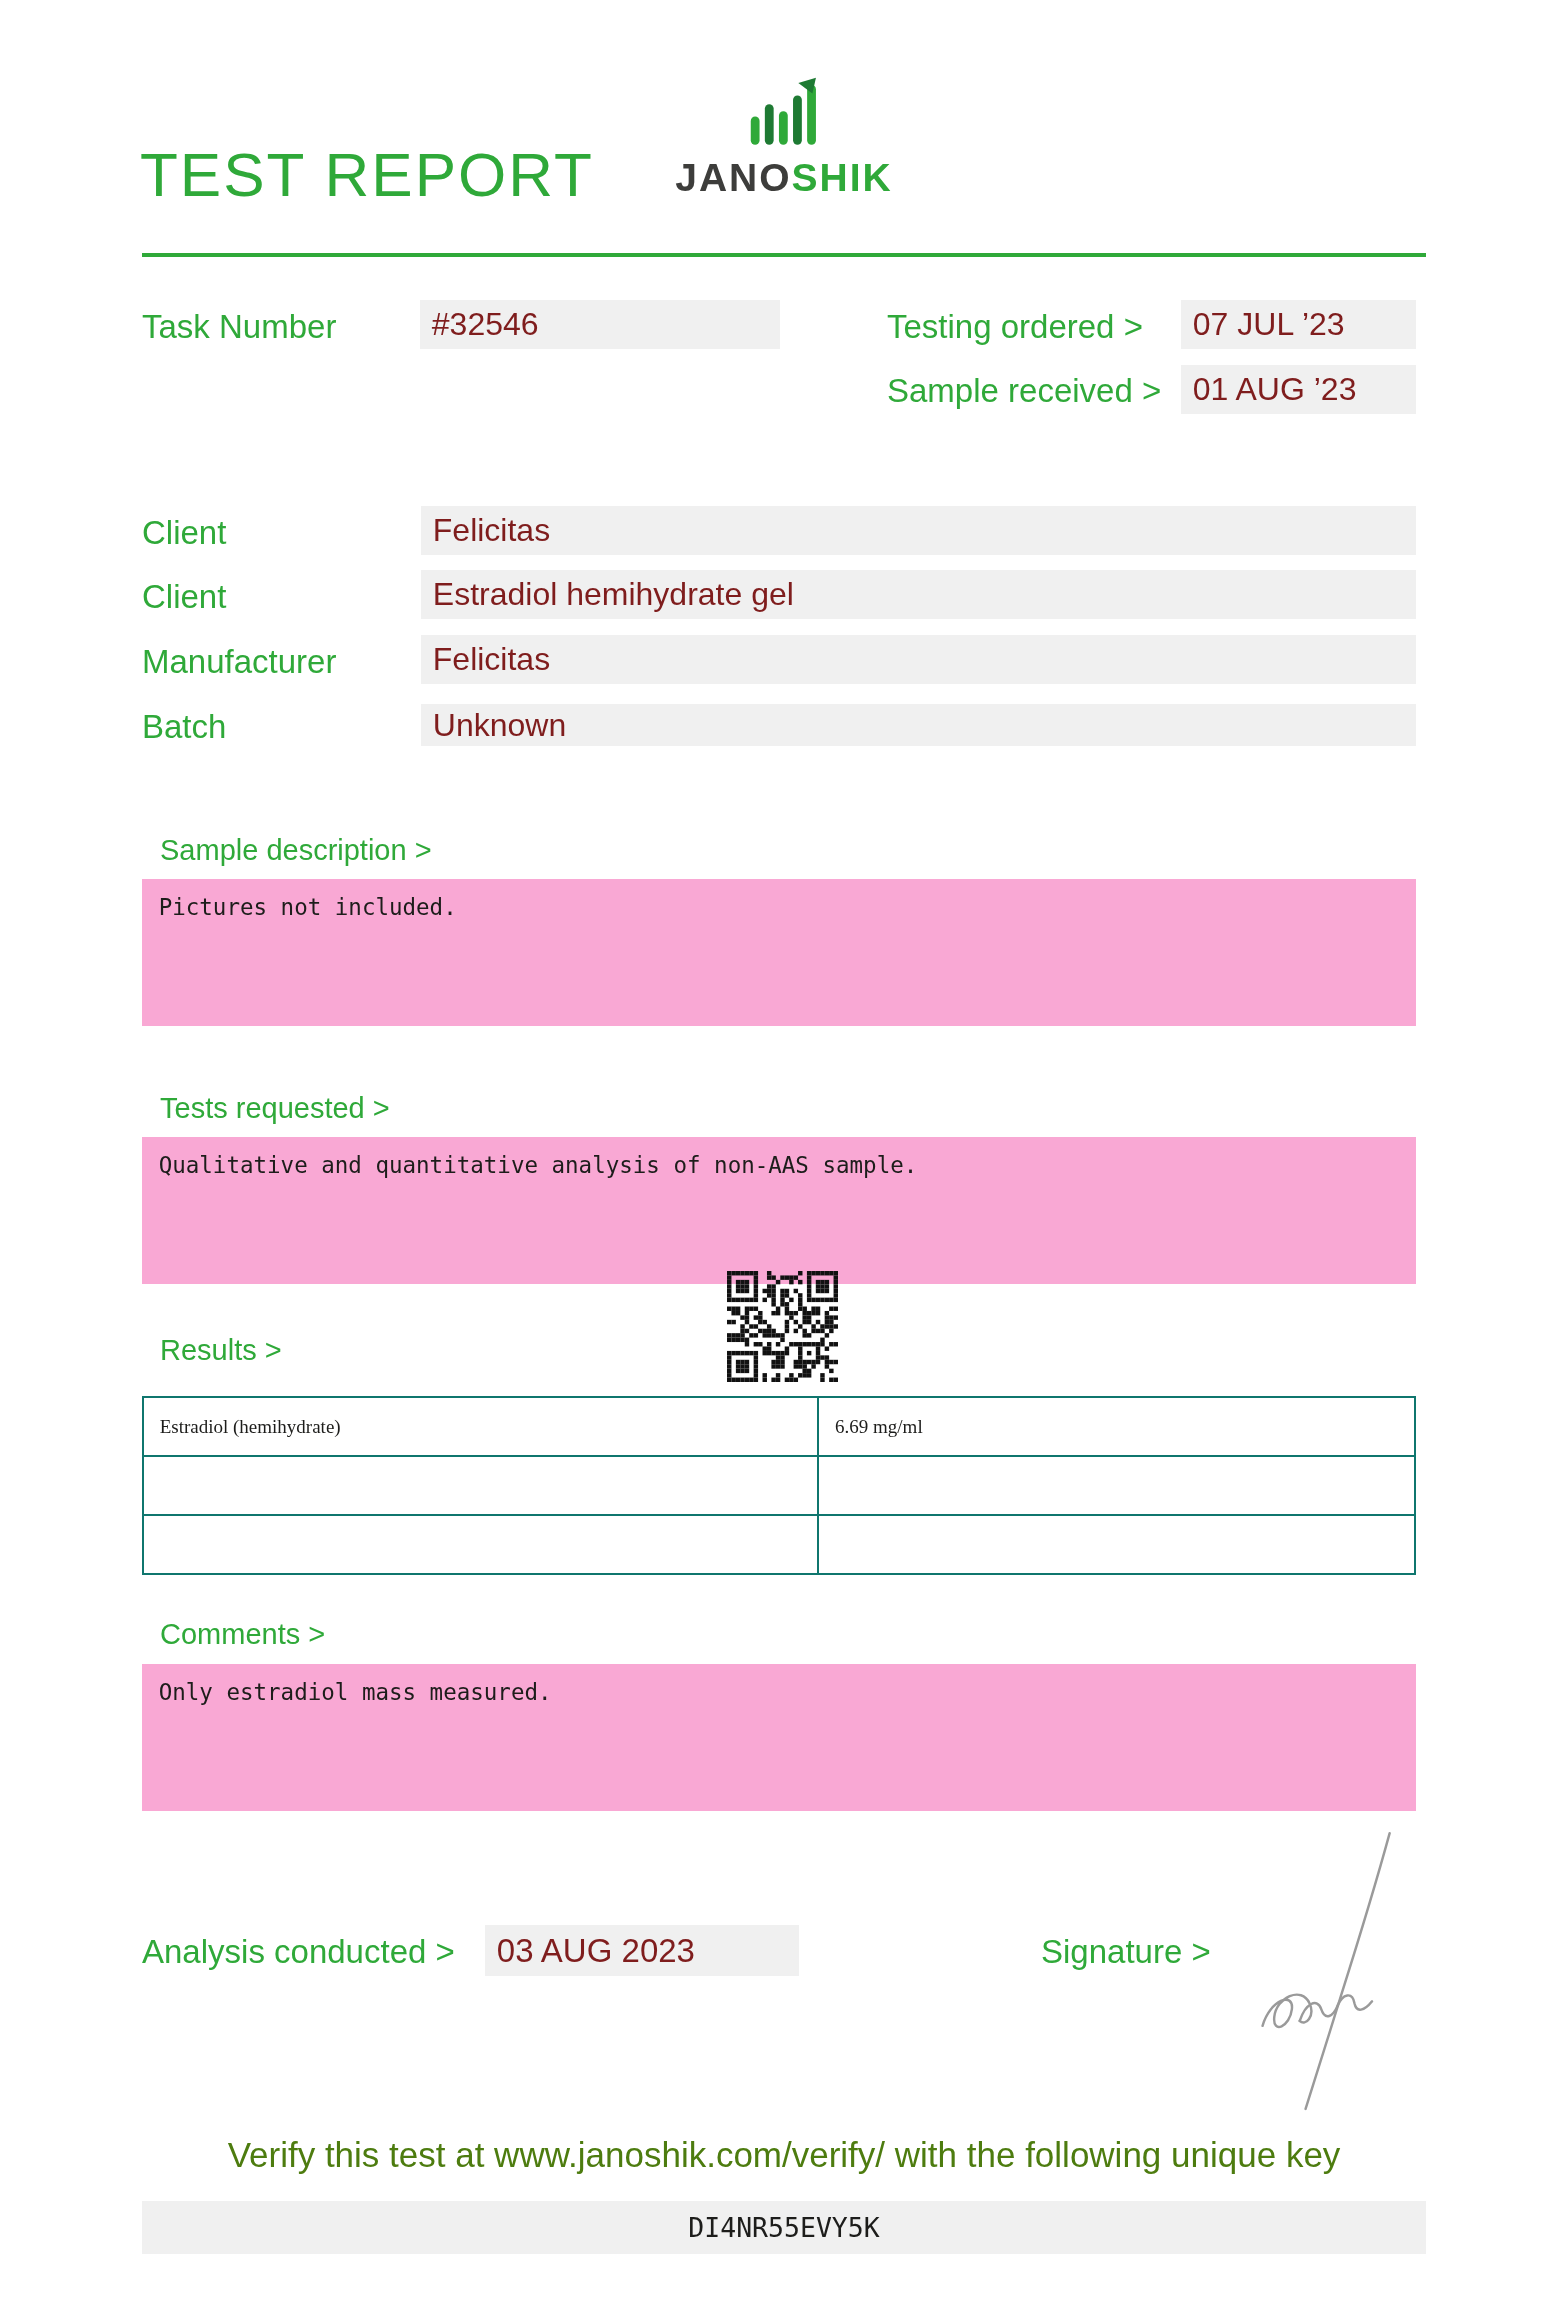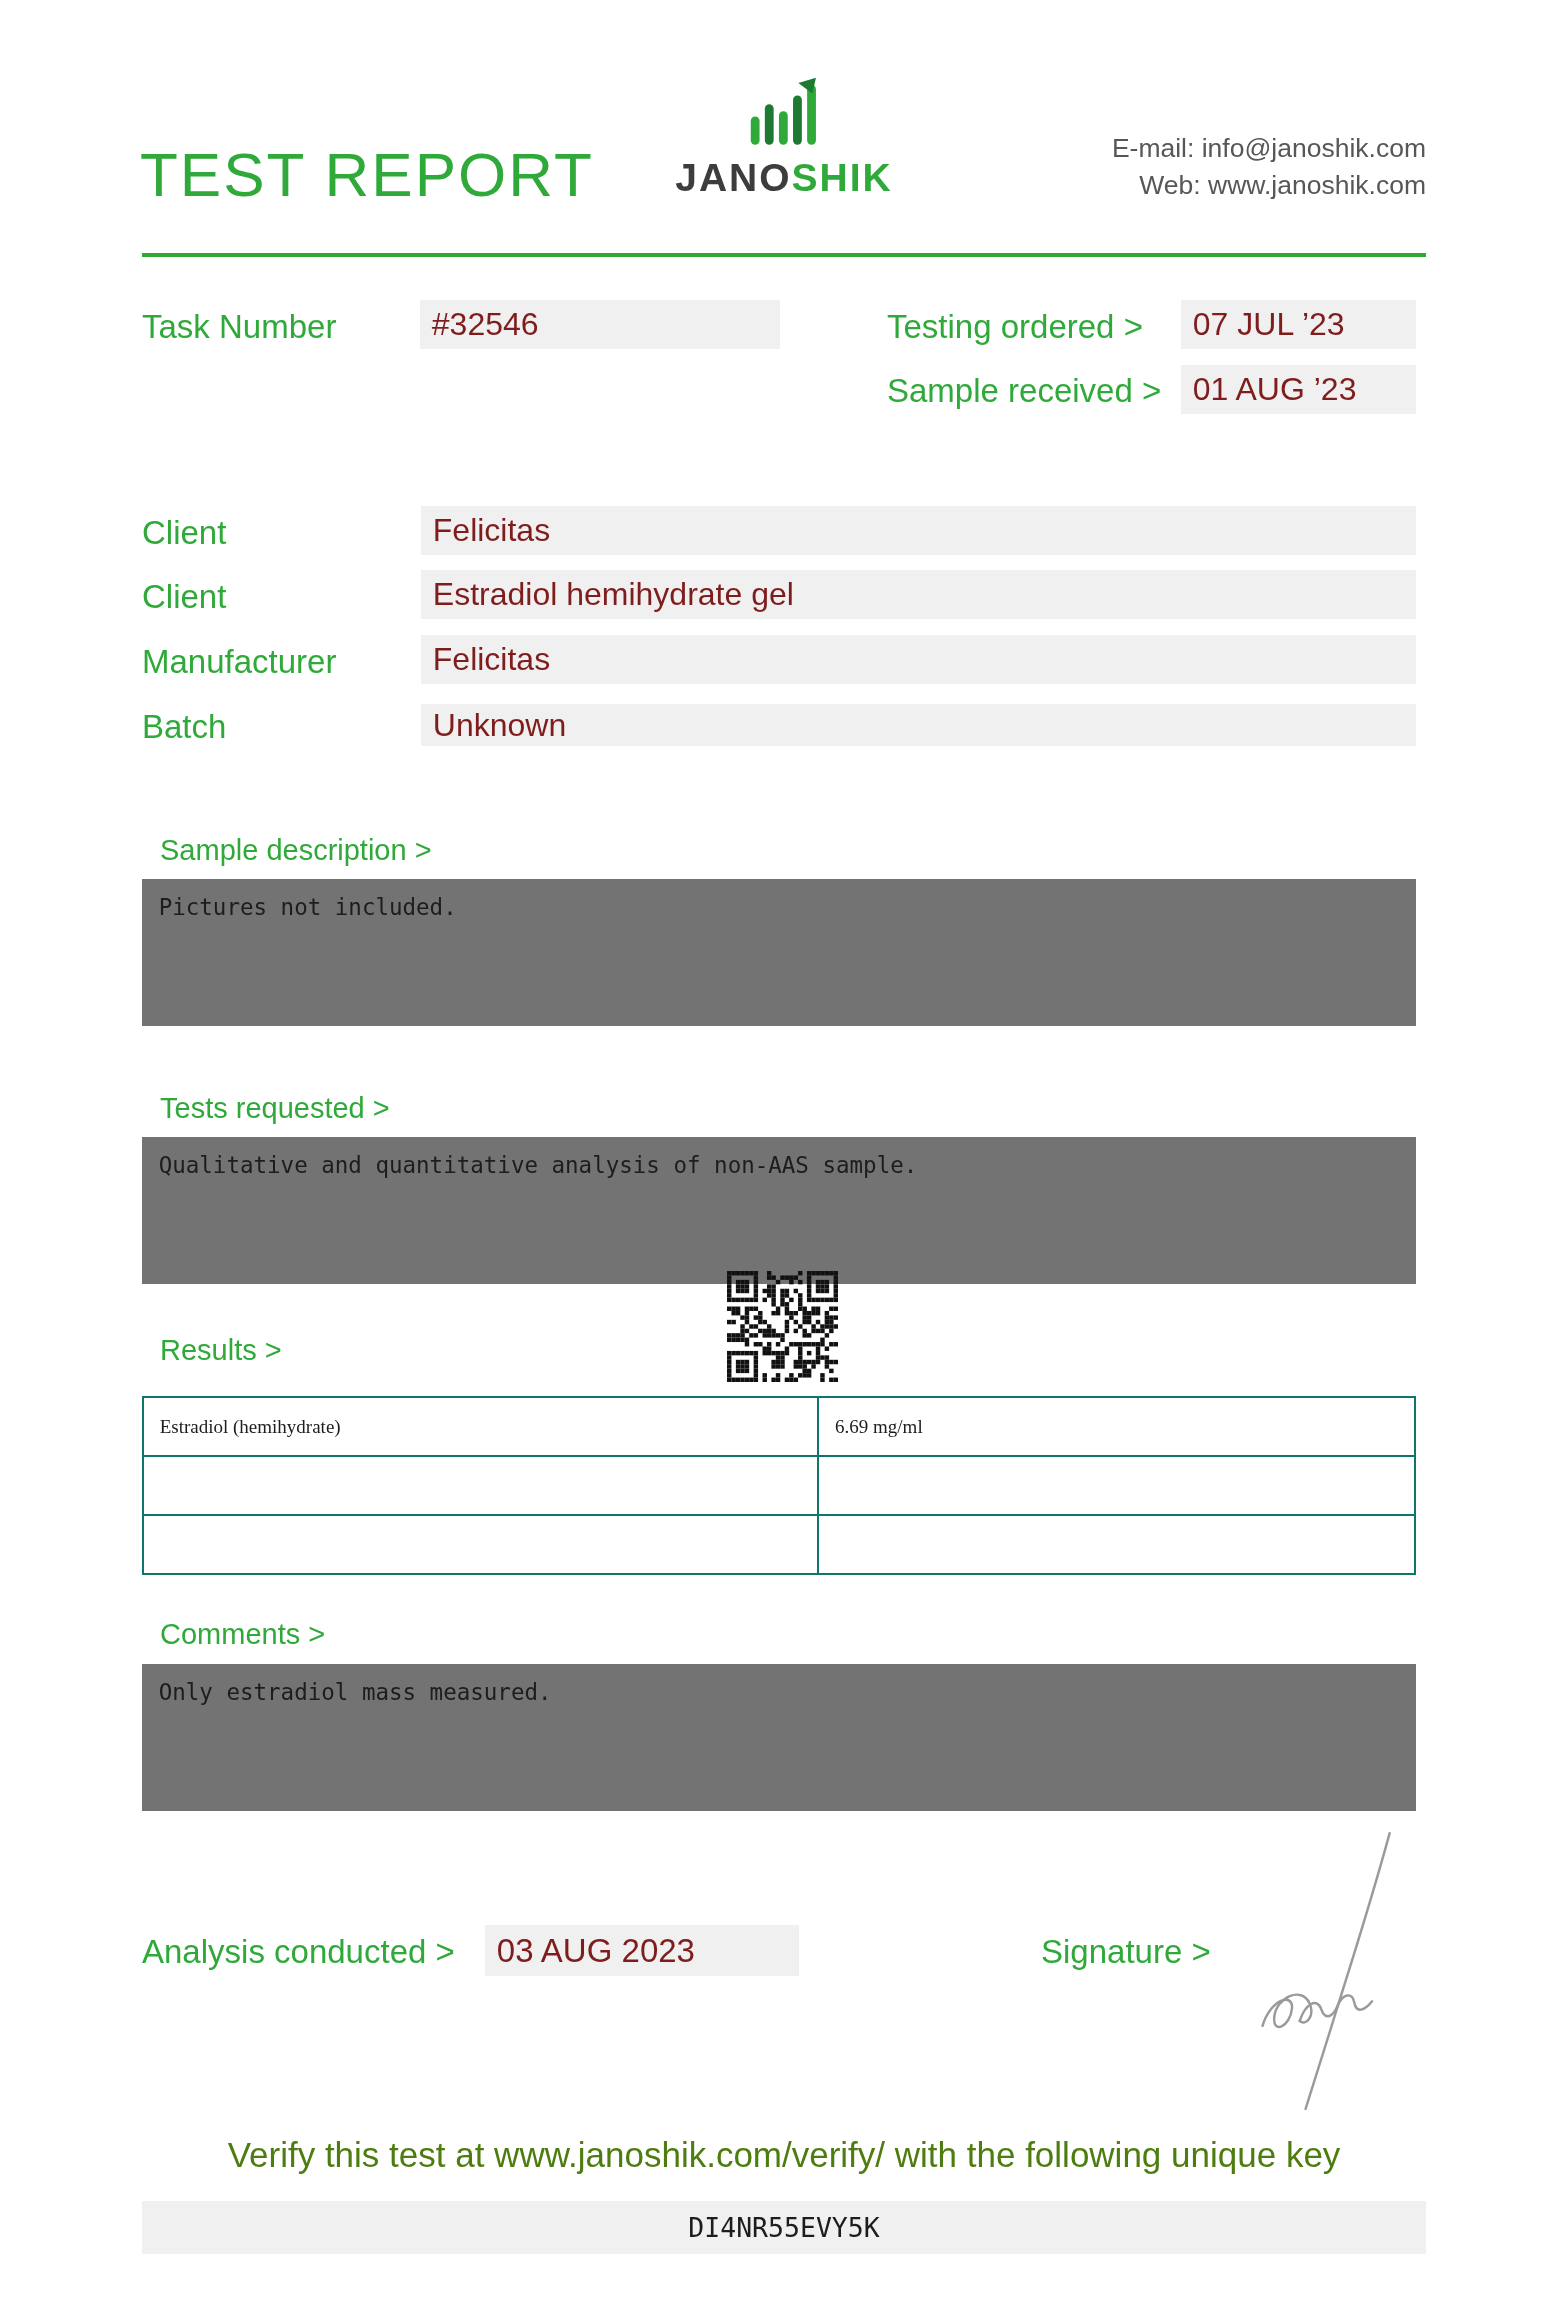--- a/index.html
+++ b/index.html
@@ -49,21 +49,21 @@
     padding-left:11.8px;
     font-size:32px;color:#7f1d1d;
     white-space:nowrap;
   }
   .heading{
     left:160px;
     font-size:29px;color:#2FA939;white-space:nowrap;margin-top:8px;
   }
   .graybox{
     left:142px;width:1274px;height:147px;
-    background:#737373;
+    background:#f9a8d4;
     box-sizing:border-box;
     padding:14.7px 16.7px;
     font-family:"DejaVu Sans Mono",monospace;
     font-size:22.5px;color:#1D1D1B;
   }
   .qr{
     left:727px;top:1271px;width:111px;height:111px;
   }
   table.results{
     position:absolute;left:142px;top:1396px;
@@ -109,24 +109,20 @@
         <rect x="26" y="32" width="10" height="46" rx="5" fill="#1E7A33"></rect>
         <rect x="42" y="40" width="10" height="38" rx="5" fill="#2FA939"></rect>
         <rect x="58" y="22" width="10" height="56" rx="5" fill="#1E7A33"></rect>
         <rect x="74" y="10" width="10" height="68" rx="5" fill="#2FA939"></rect>
         <path d="M64,8 L84,2 L80,20 Z" fill="#1E7A33"></path>
       </svg>
     </span>
     <div class="logo-text"><span>JANO</span><span class="shik">SHIK</span></div>
   </div>
 
-  <div class="abs contact">
-    <div>E-mail: info@janoshik.com</div>
-    <div>Web: www.janoshik.com</div>
-  </div>
 
   <div class="abs divider"></div>
 
   <div class="abs glabel" style="left:142px;top:308px;">Task Number</div>
   <div class="abs valbox" style="left:420px;top:300px;width:360px;height:49px;">#32546</div>
 
   <div class="abs glabel" style="left:887px;top:308px;">Testing ordered &gt;</div>
   <div class="abs valbox" style="left:1181px;top:300px;width:235px;height:49px;">07 JUL ’23</div>
 
   <div class="abs glabel" style="left:887px;top:372px;">Sample received &gt;</div>

